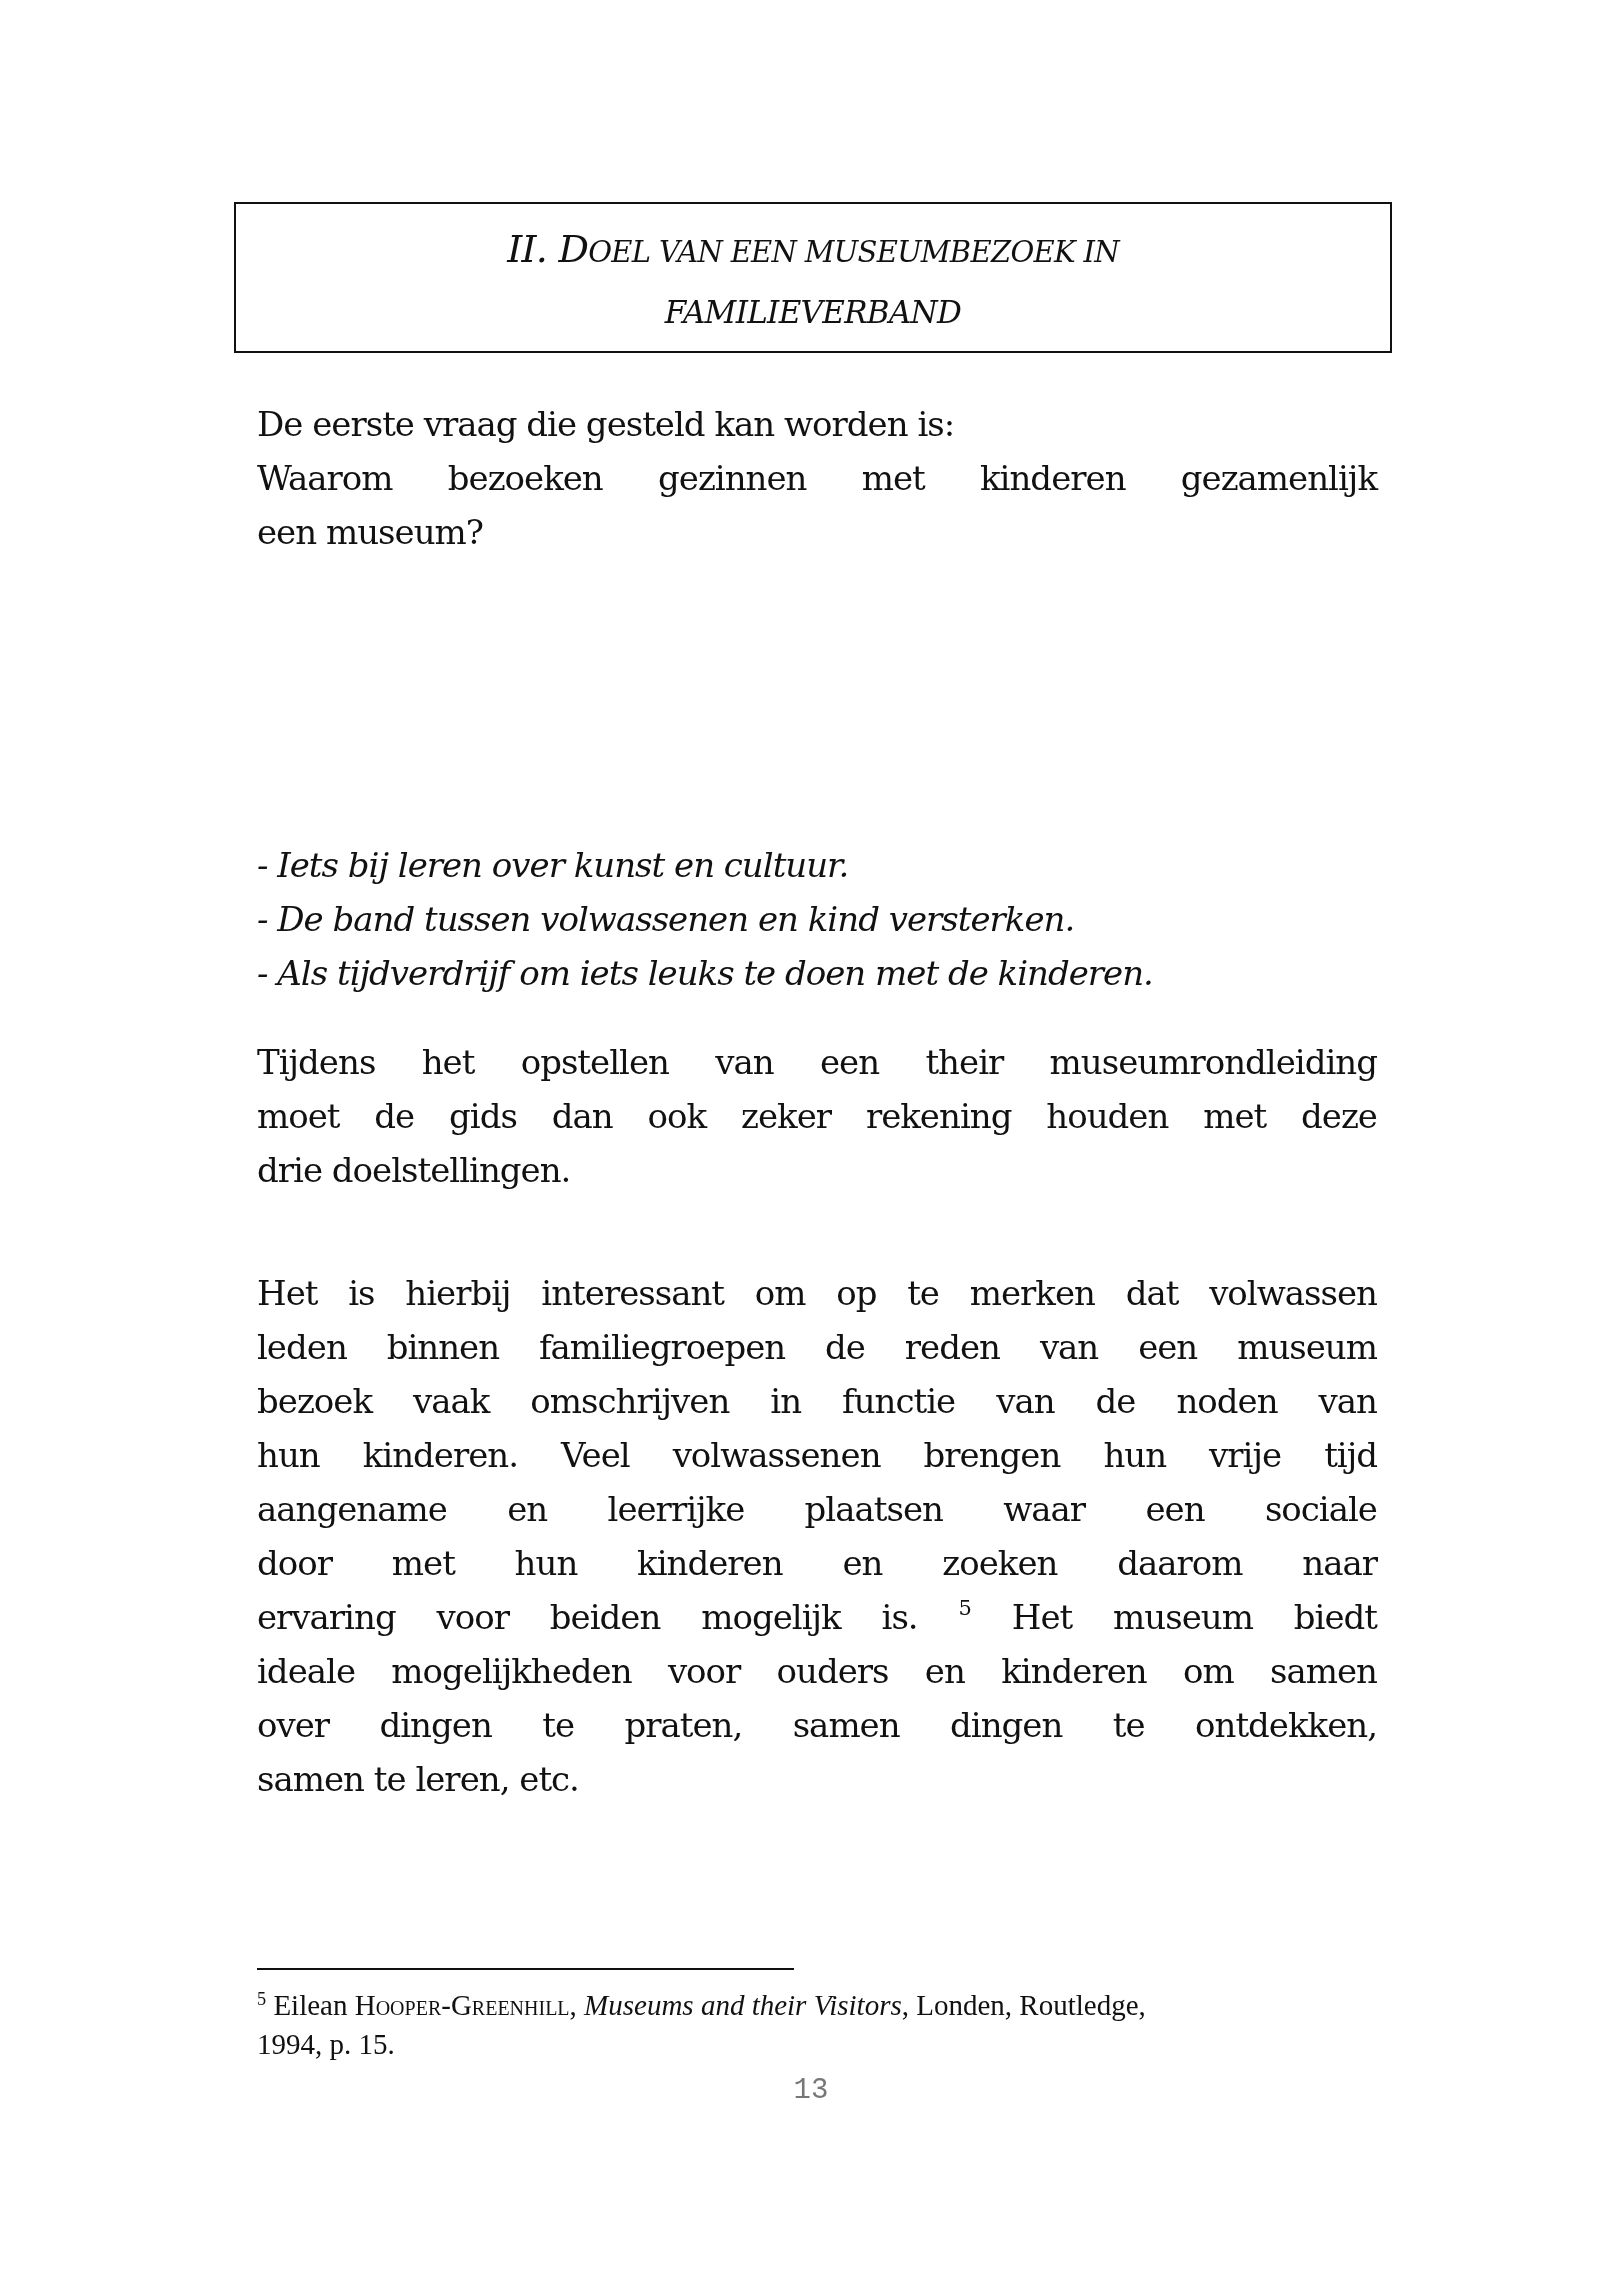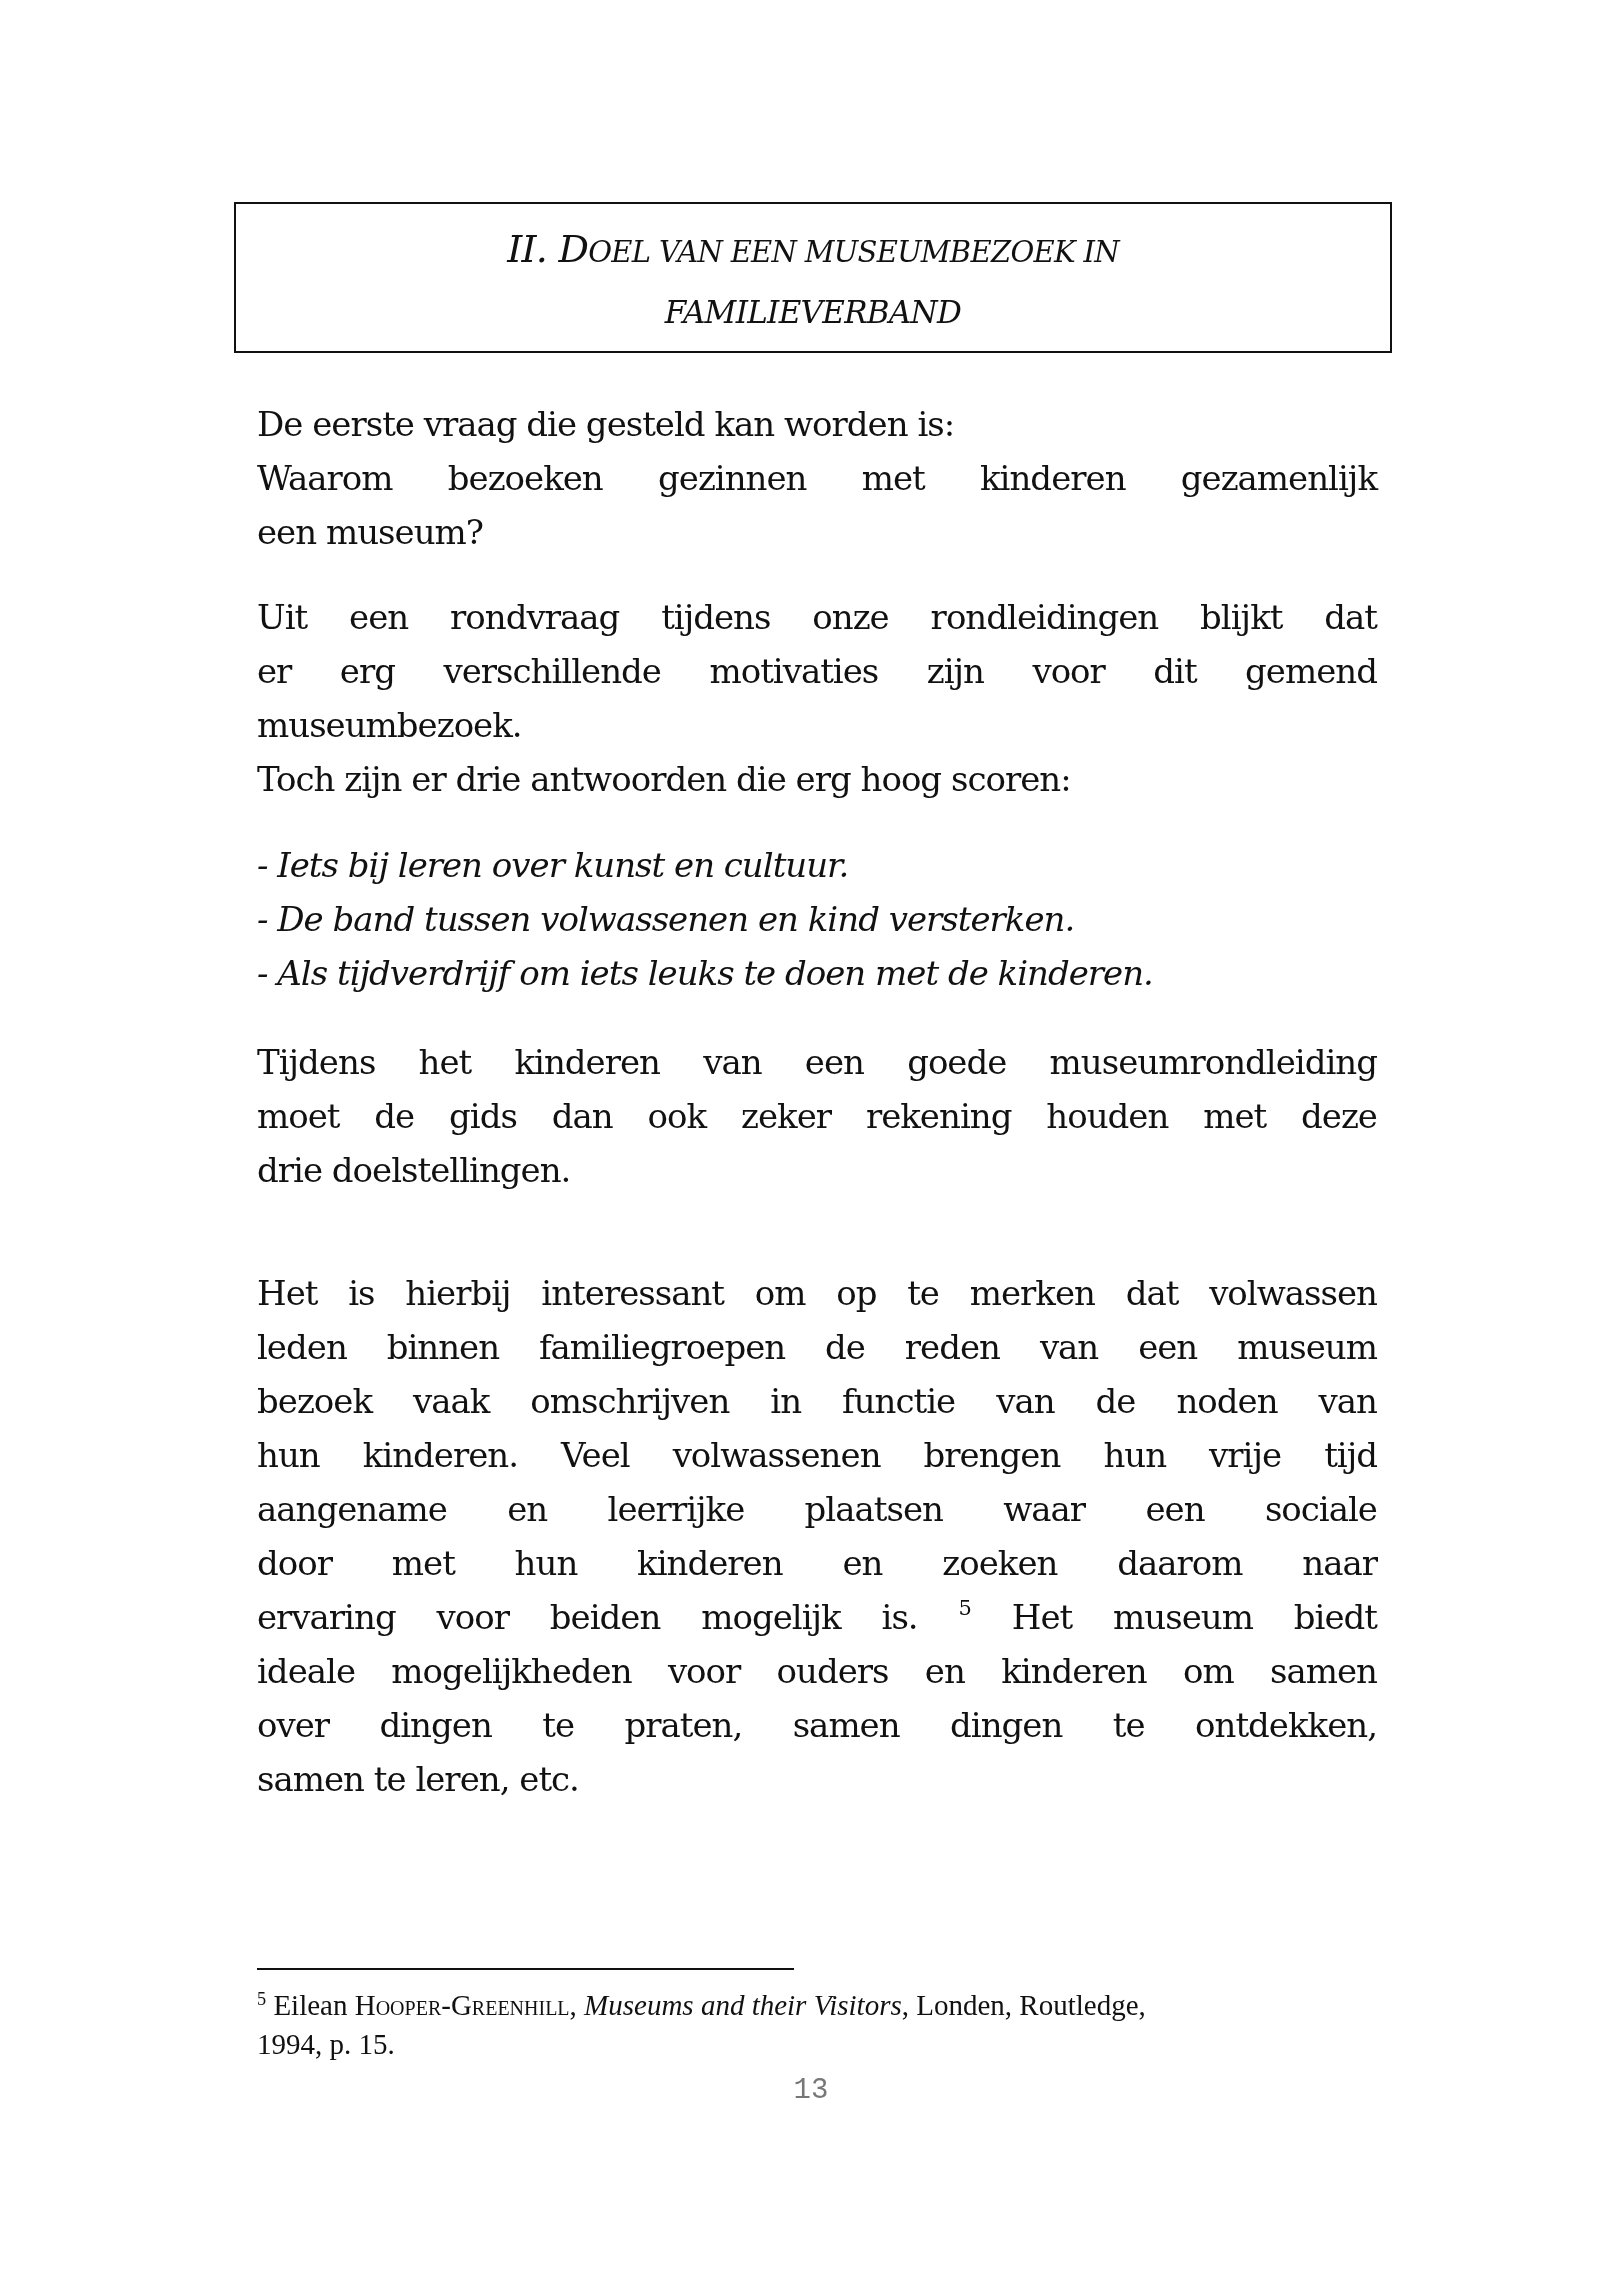--- a/index.html
+++ b/index.html
@@ -52,35 +52,29 @@
     </div>
     <div class="title-line l2">FAMILIEVERBAND</div>
   </div>
 
   <div class="body-text" style="top:397px;">
     <span class="jline last">De eerste vraag die gesteld kan worden is:</span>
     <span class="jline">Waarom bezoeken gezinnen met kinderen gezamenlijk</span>
     <span class="jline last">een museum?</span>
   </div>
 
-  <div class="body-text" style="top:590px;">
-    <span class="jline">Uit een rondvraag tijdens onze rondleidingen blijkt dat</span>
-    <span class="jline">er erg verschillende motivaties zijn voor dit gemend</span>
-    <span class="jline last">museumbezoek.</span>
-    <span class="jline last">Toch zijn er drie antwoorden die erg hoog scoren:</span>
-  </div>
 
   <div class="body-text it" style="top:838px;">
     <span class="jline last">- Iets bij leren over kunst en cultuur.</span>
     <span class="jline last">- De band tussen volwassenen en kind versterken.</span>
     <span class="jline last">- Als tijdverdrijf om iets leuks te doen met de kinderen.</span>
   </div>
 
   <div class="body-text" style="top:1035px;">
-    <span class="jline">Tijdens het kinderen van een goede museumrondleiding</span>
+    <span class="jline">Tijdens het opstellen van een their museumrondleiding</span>
     <span class="jline">moet de gids dan ook zeker rekening houden met deze</span>
     <span class="jline last">drie doelstellingen.</span>
   </div>
 
   <div class="body-text" style="top:1229px;margin-top:37px;">
     <span class="jline">Het is hierbij interessant om op te merken dat volwassen</span>
     <span class="jline">leden binnen familiegroepen de reden van een museum</span>
     <span class="jline">bezoek vaak omschrijven in functie van de noden van</span>
     <span class="jline">hun kinderen. Veel volwassenen brengen hun vrije tijd</span>
     <span class="jline">aangename en leerrijke plaatsen  waar een sociale</span>

